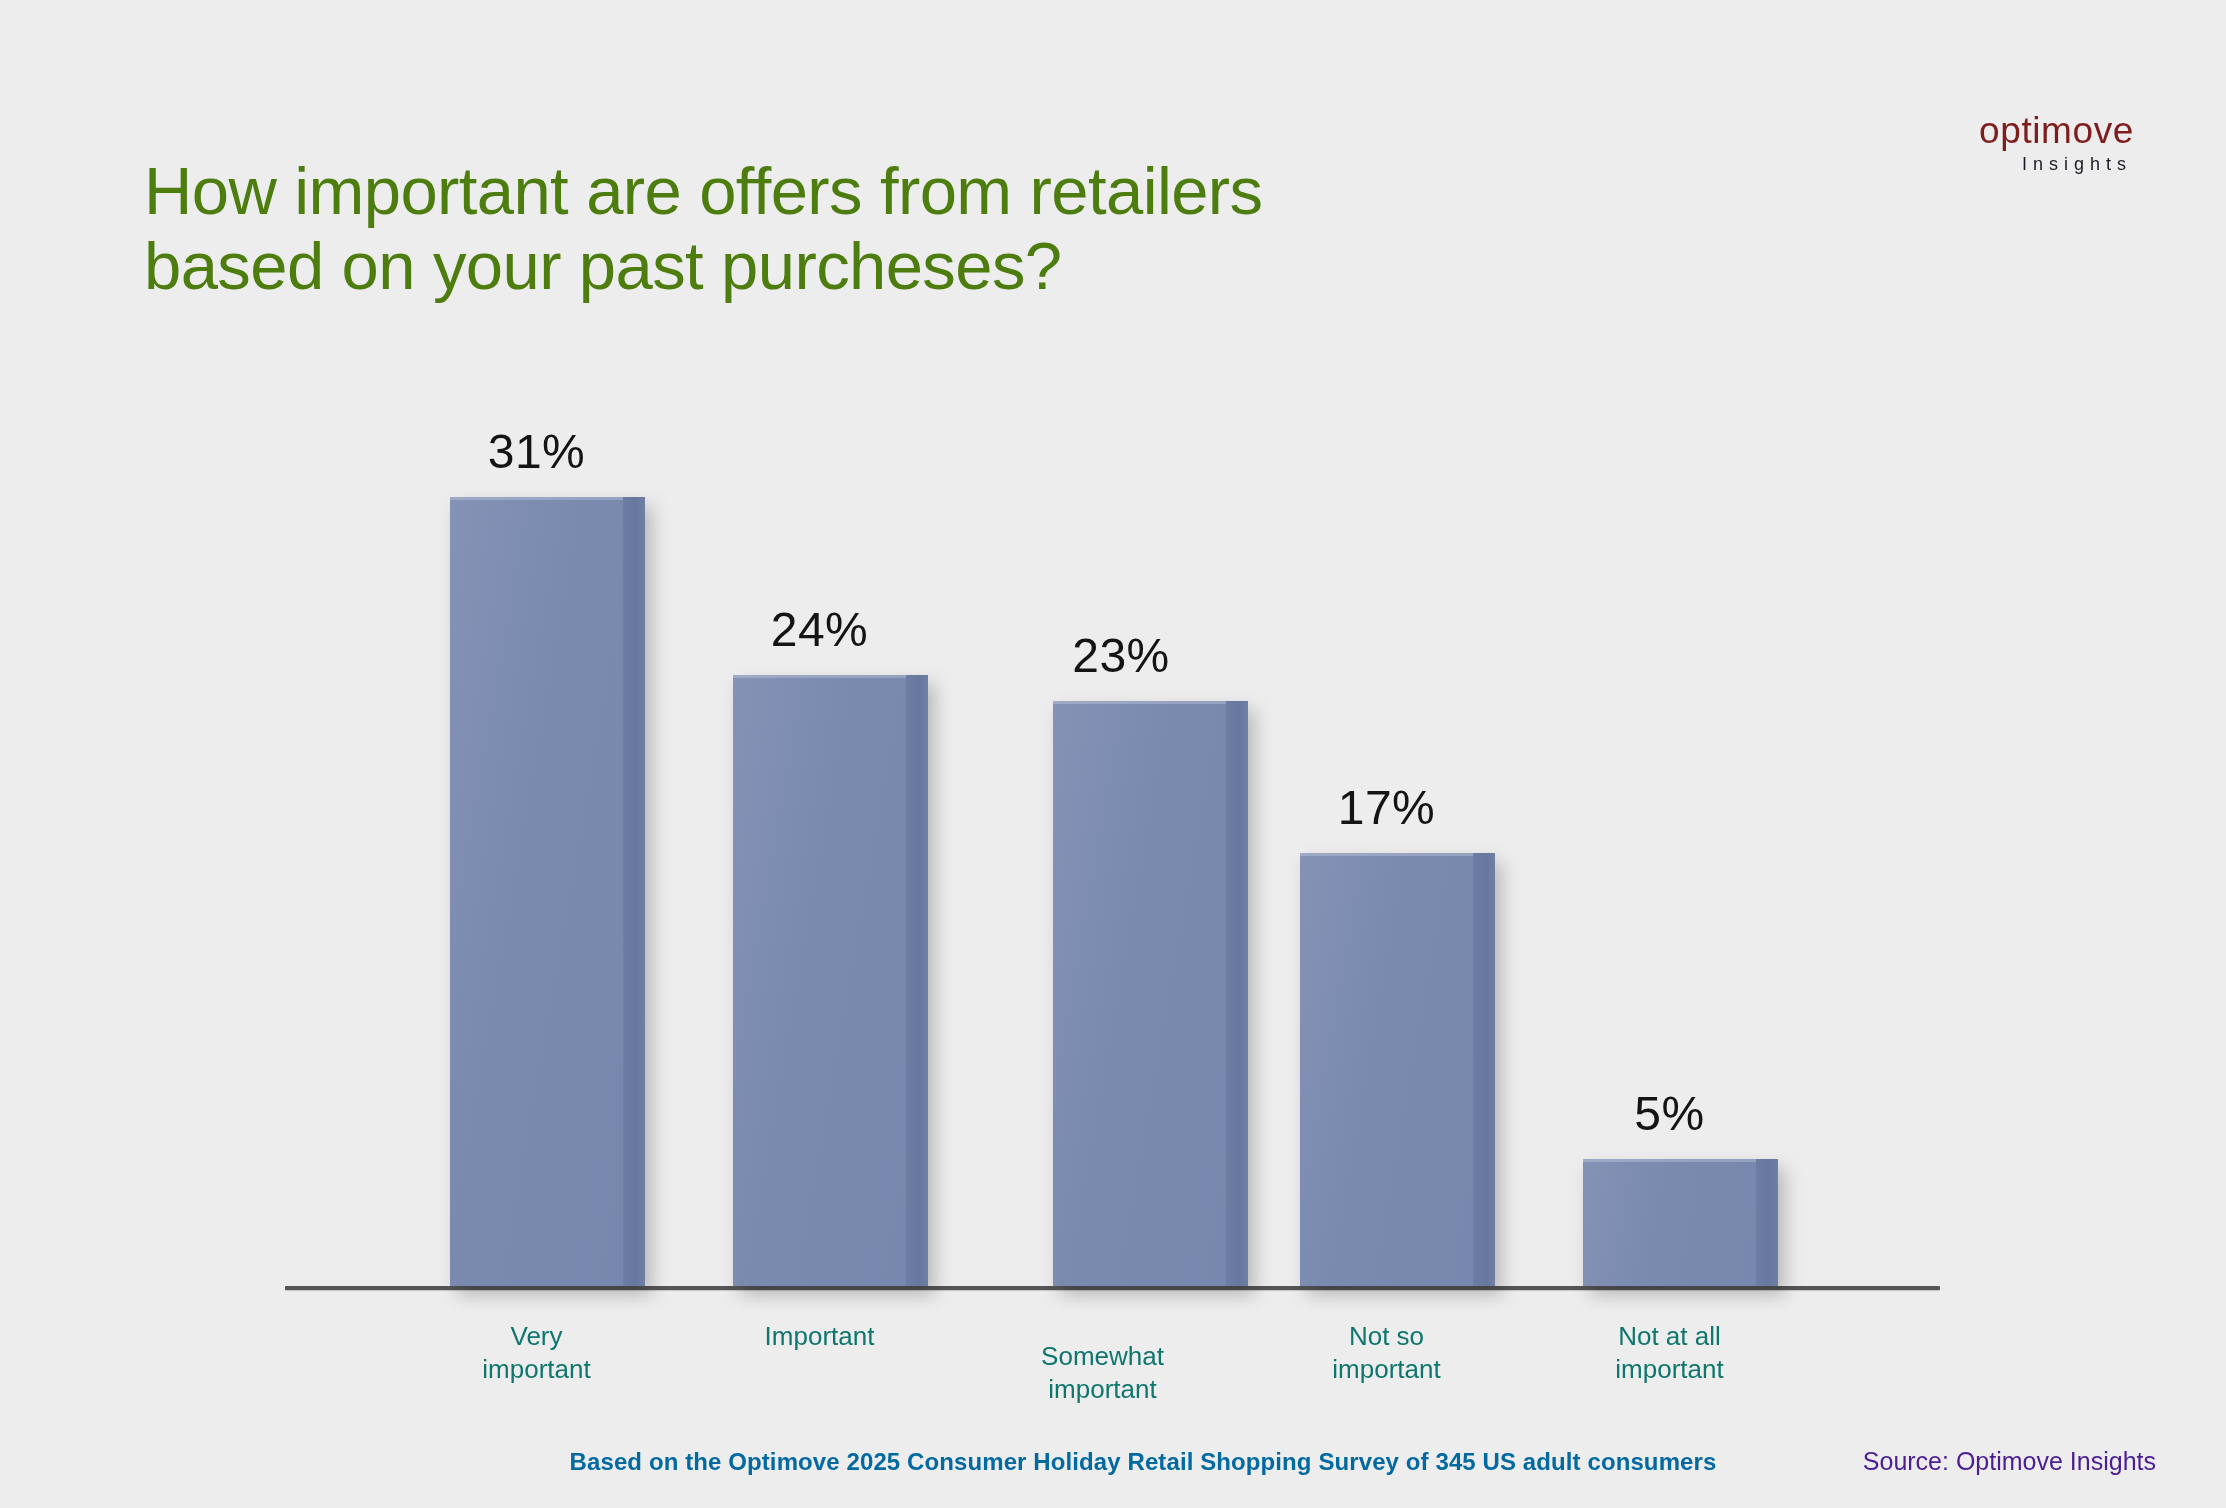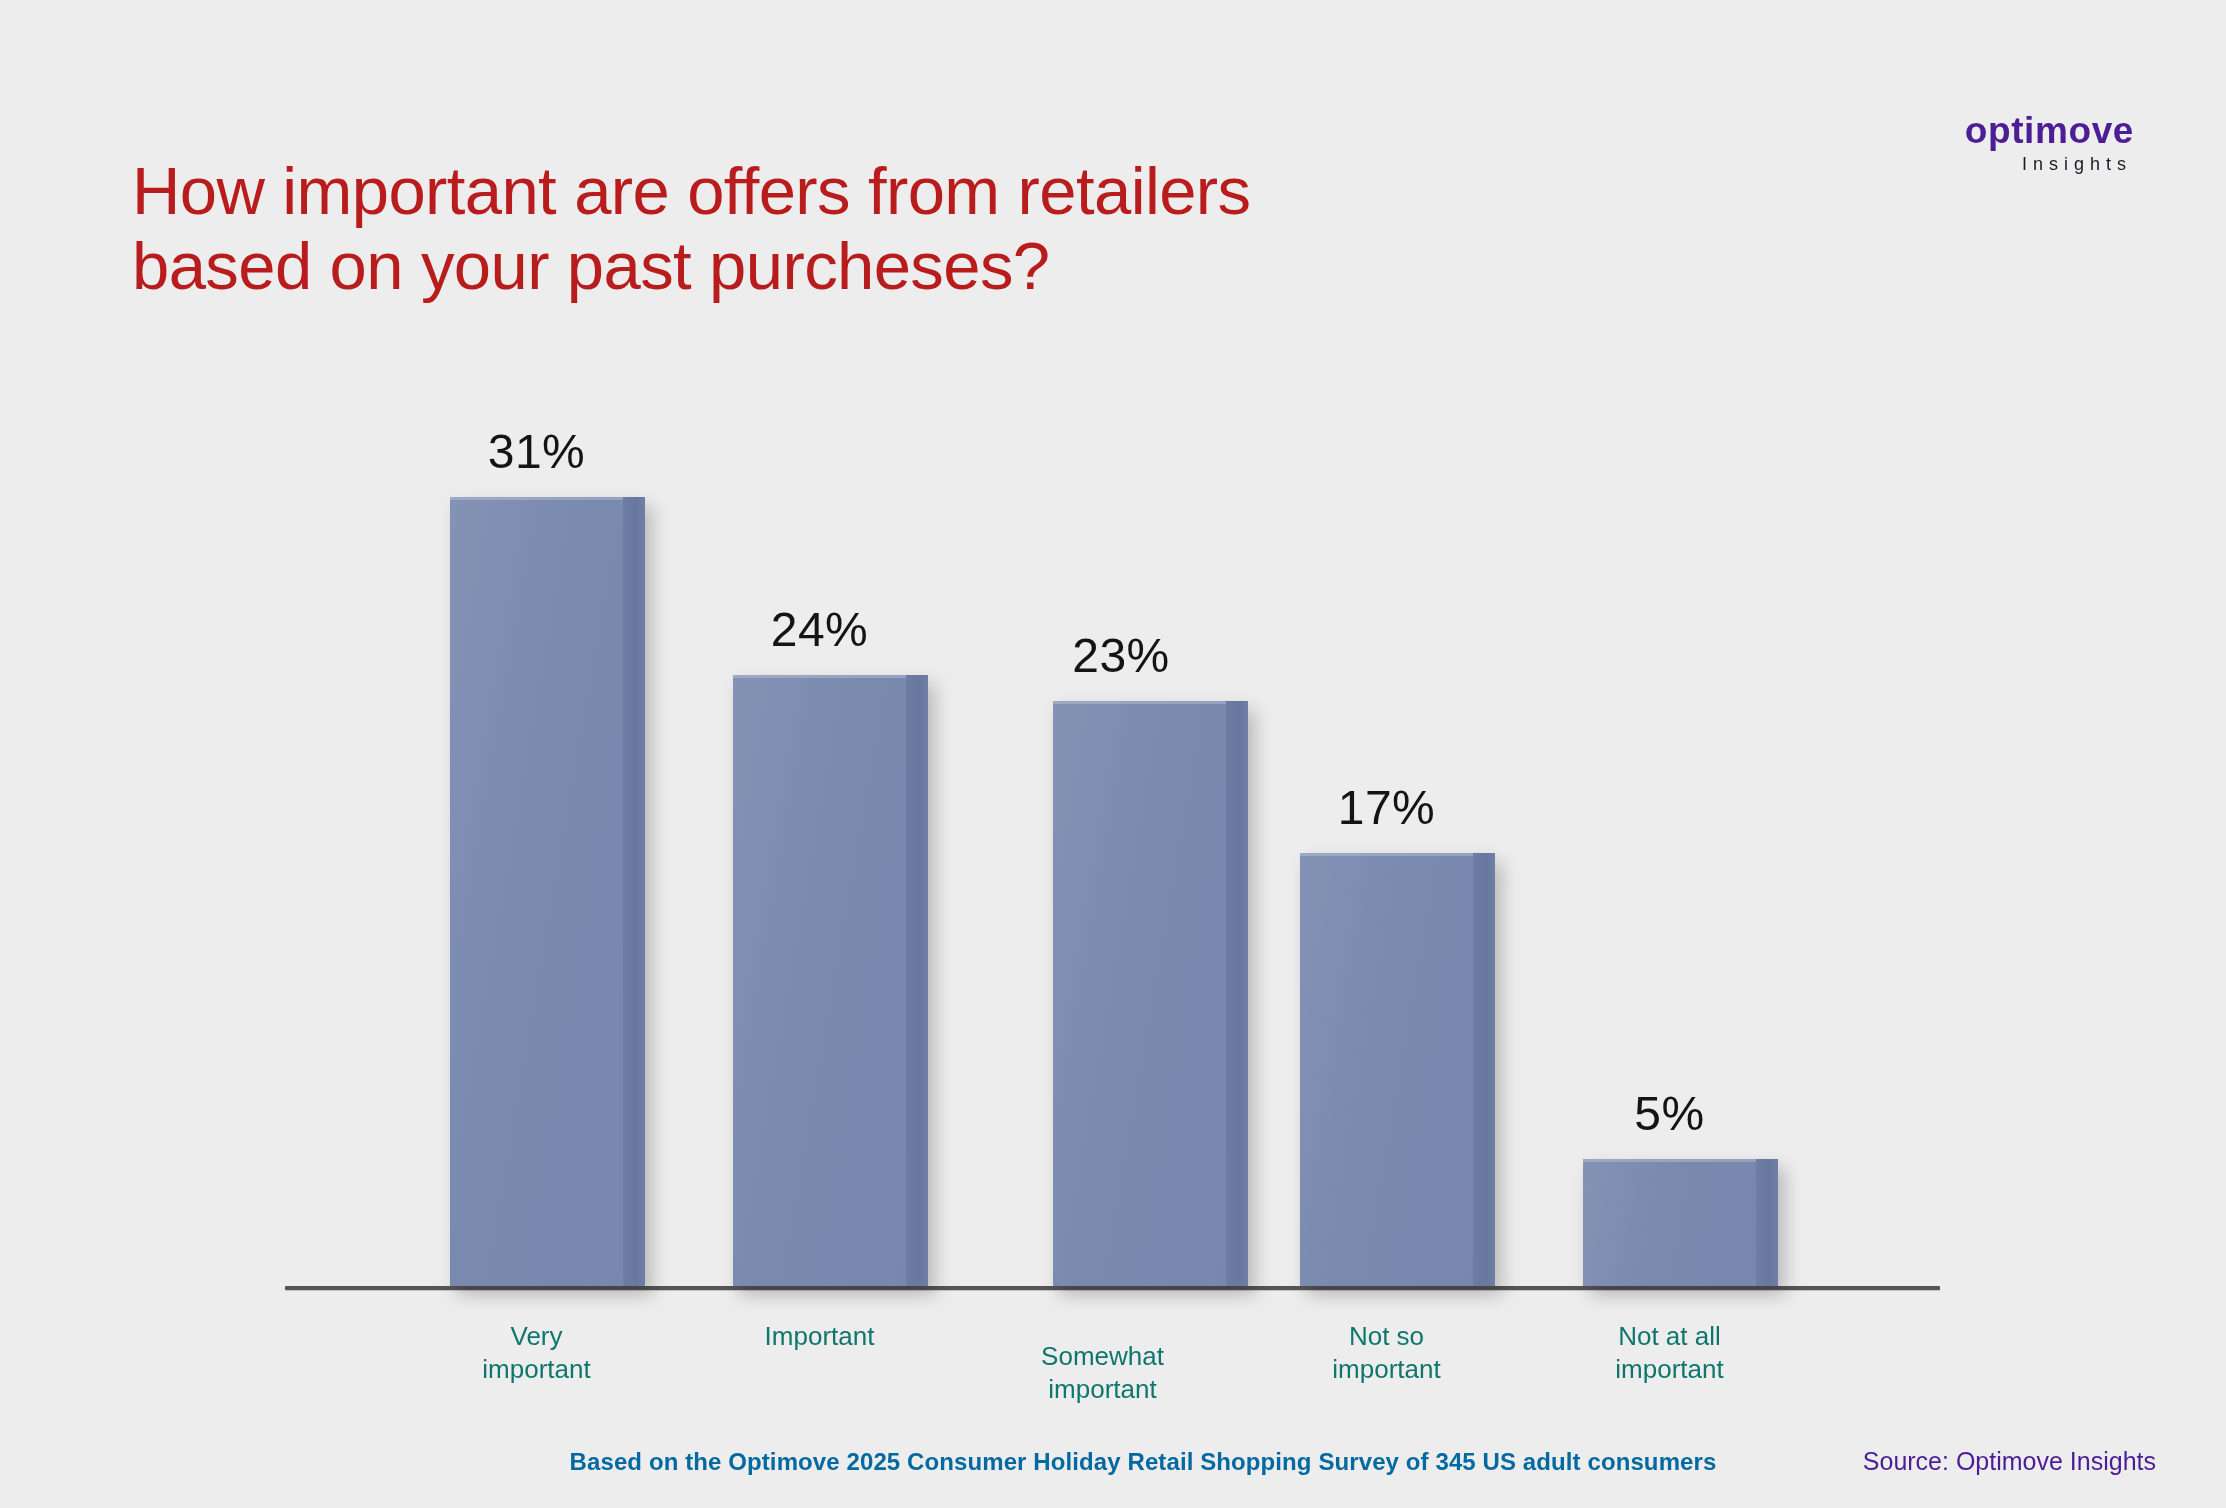--- a/index.html
+++ b/index.html
@@ -8,41 +8,41 @@
     background:#ededed;
     font-family:"Liberation Sans", sans-serif;
     overflow:hidden;
     position:relative;
   }
   .stage{position:absolute;inset:0;}
 
   
   .title{
     position:absolute;
-    left:132px; top:108px;
+    left:144px; top:108px;
     width:1560px;
     font-size:67px;
     line-height:1.12;
     font-weight:500;
     letter-spacing:-0.6px;
-    color:#b91c1c;
+    color:#4d7c0f;
     white-space:pre-line;
   }
 
   
   .logo{
     position:absolute;
     right:92px; top:112px;
     text-align:right;
   }
   .logo-main{
     font-size:37px;
-    font-weight:700;
+    font-weight:400;
     letter-spacing:0.6px;
-    color:#4c1d95;
+    color:#7f1d1d;
     line-height:1;
   }
   .logo-sub{
     font-size:18px;
     font-weight:500;
     letter-spacing:6px;
     color:#1b1b28;
     line-height:1;
     margin-top:6px;
     margin-right:2px;

